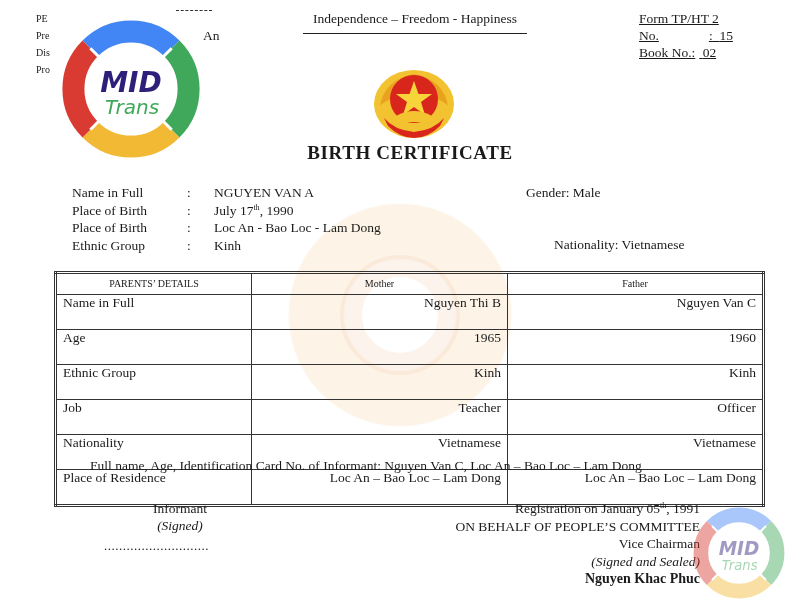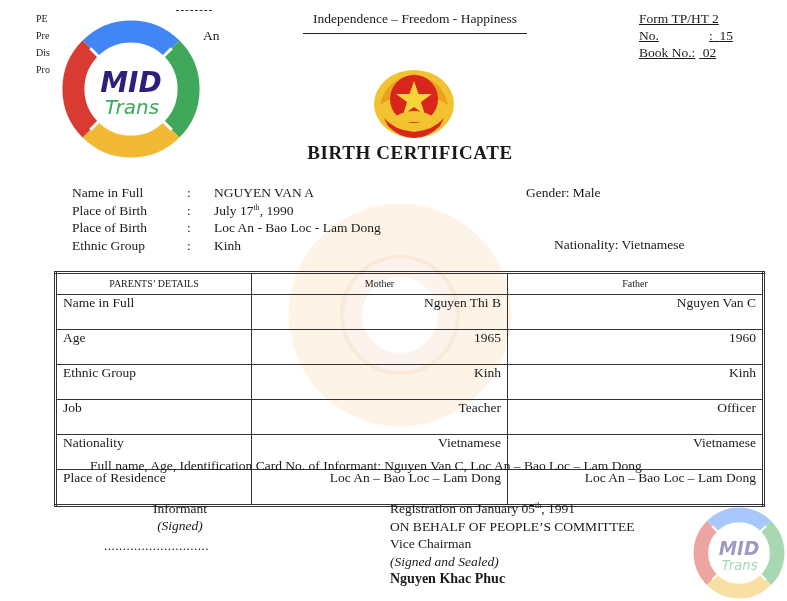--- a/index.html
+++ b/index.html
@@ -68,21 +68,21 @@
   .ptable td.c { text-align: right; vertical-align: bottom; padding-bottom: 18px; }
   .col1 { width: 196px; } .col2 { width: 256px; } .col3 { width: 256px; }
 
   .informant-line { left: 90px; top: 458px; font-size: 13.5px; }
 
   .sign-left { left: 100px; top: 500px; width: 160px; text-align: center; }
   .sign-left .a { font-size: 13.5px; line-height: 17px; }
   .sign-left .b { font-size: 13.5px; line-height: 17px; font-style: italic; }
   .dots { left: 104px; top: 538px; font-size: 13px; letter-spacing: 0.5px; }
 
-  .sign-right { left: 390px; top: 500px; width: 310px; text-align: left; }
+  .sign-right { left: 390px; top: 500px; width: 310px; text-align: right; }
   .sign-right div { font-size: 13.5px; line-height: 17.5px; }
   .sign-right .it { font-style: italic; }
   .sign-right .bd { font-weight: bold; font-size: 14px; }
 
   
   .logo { }
 </style>
 </head>
 <body>
 

